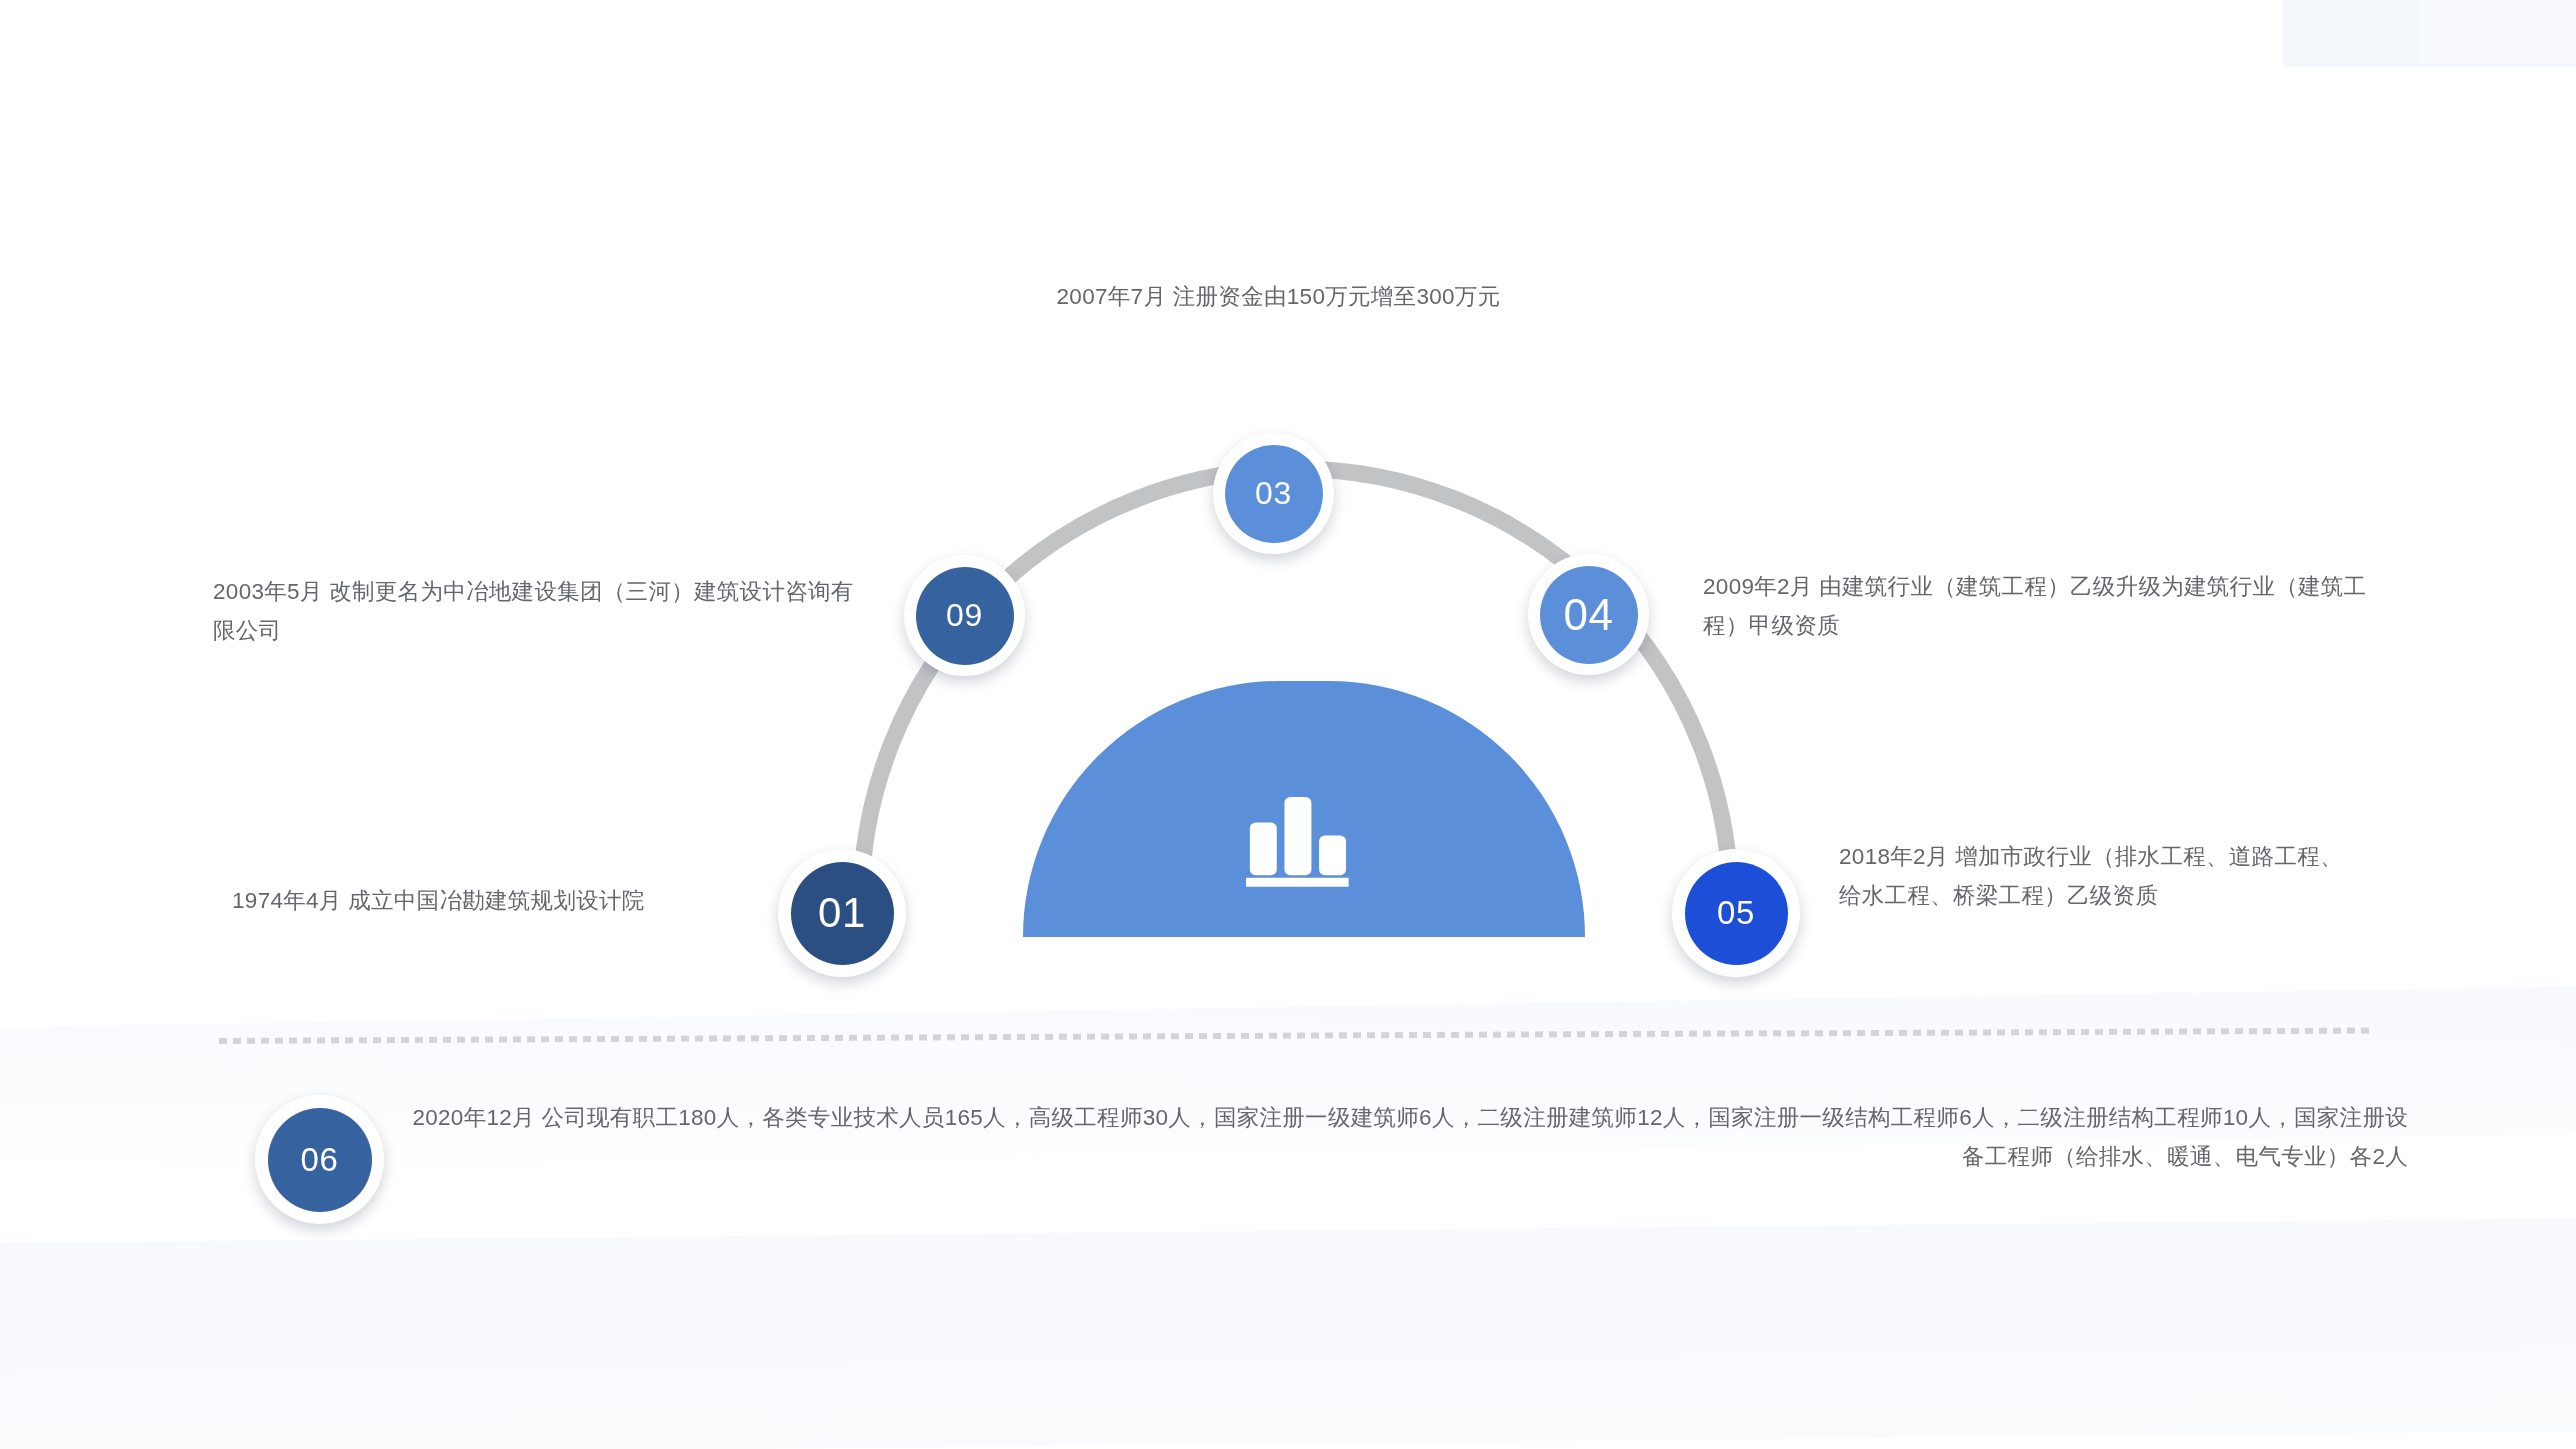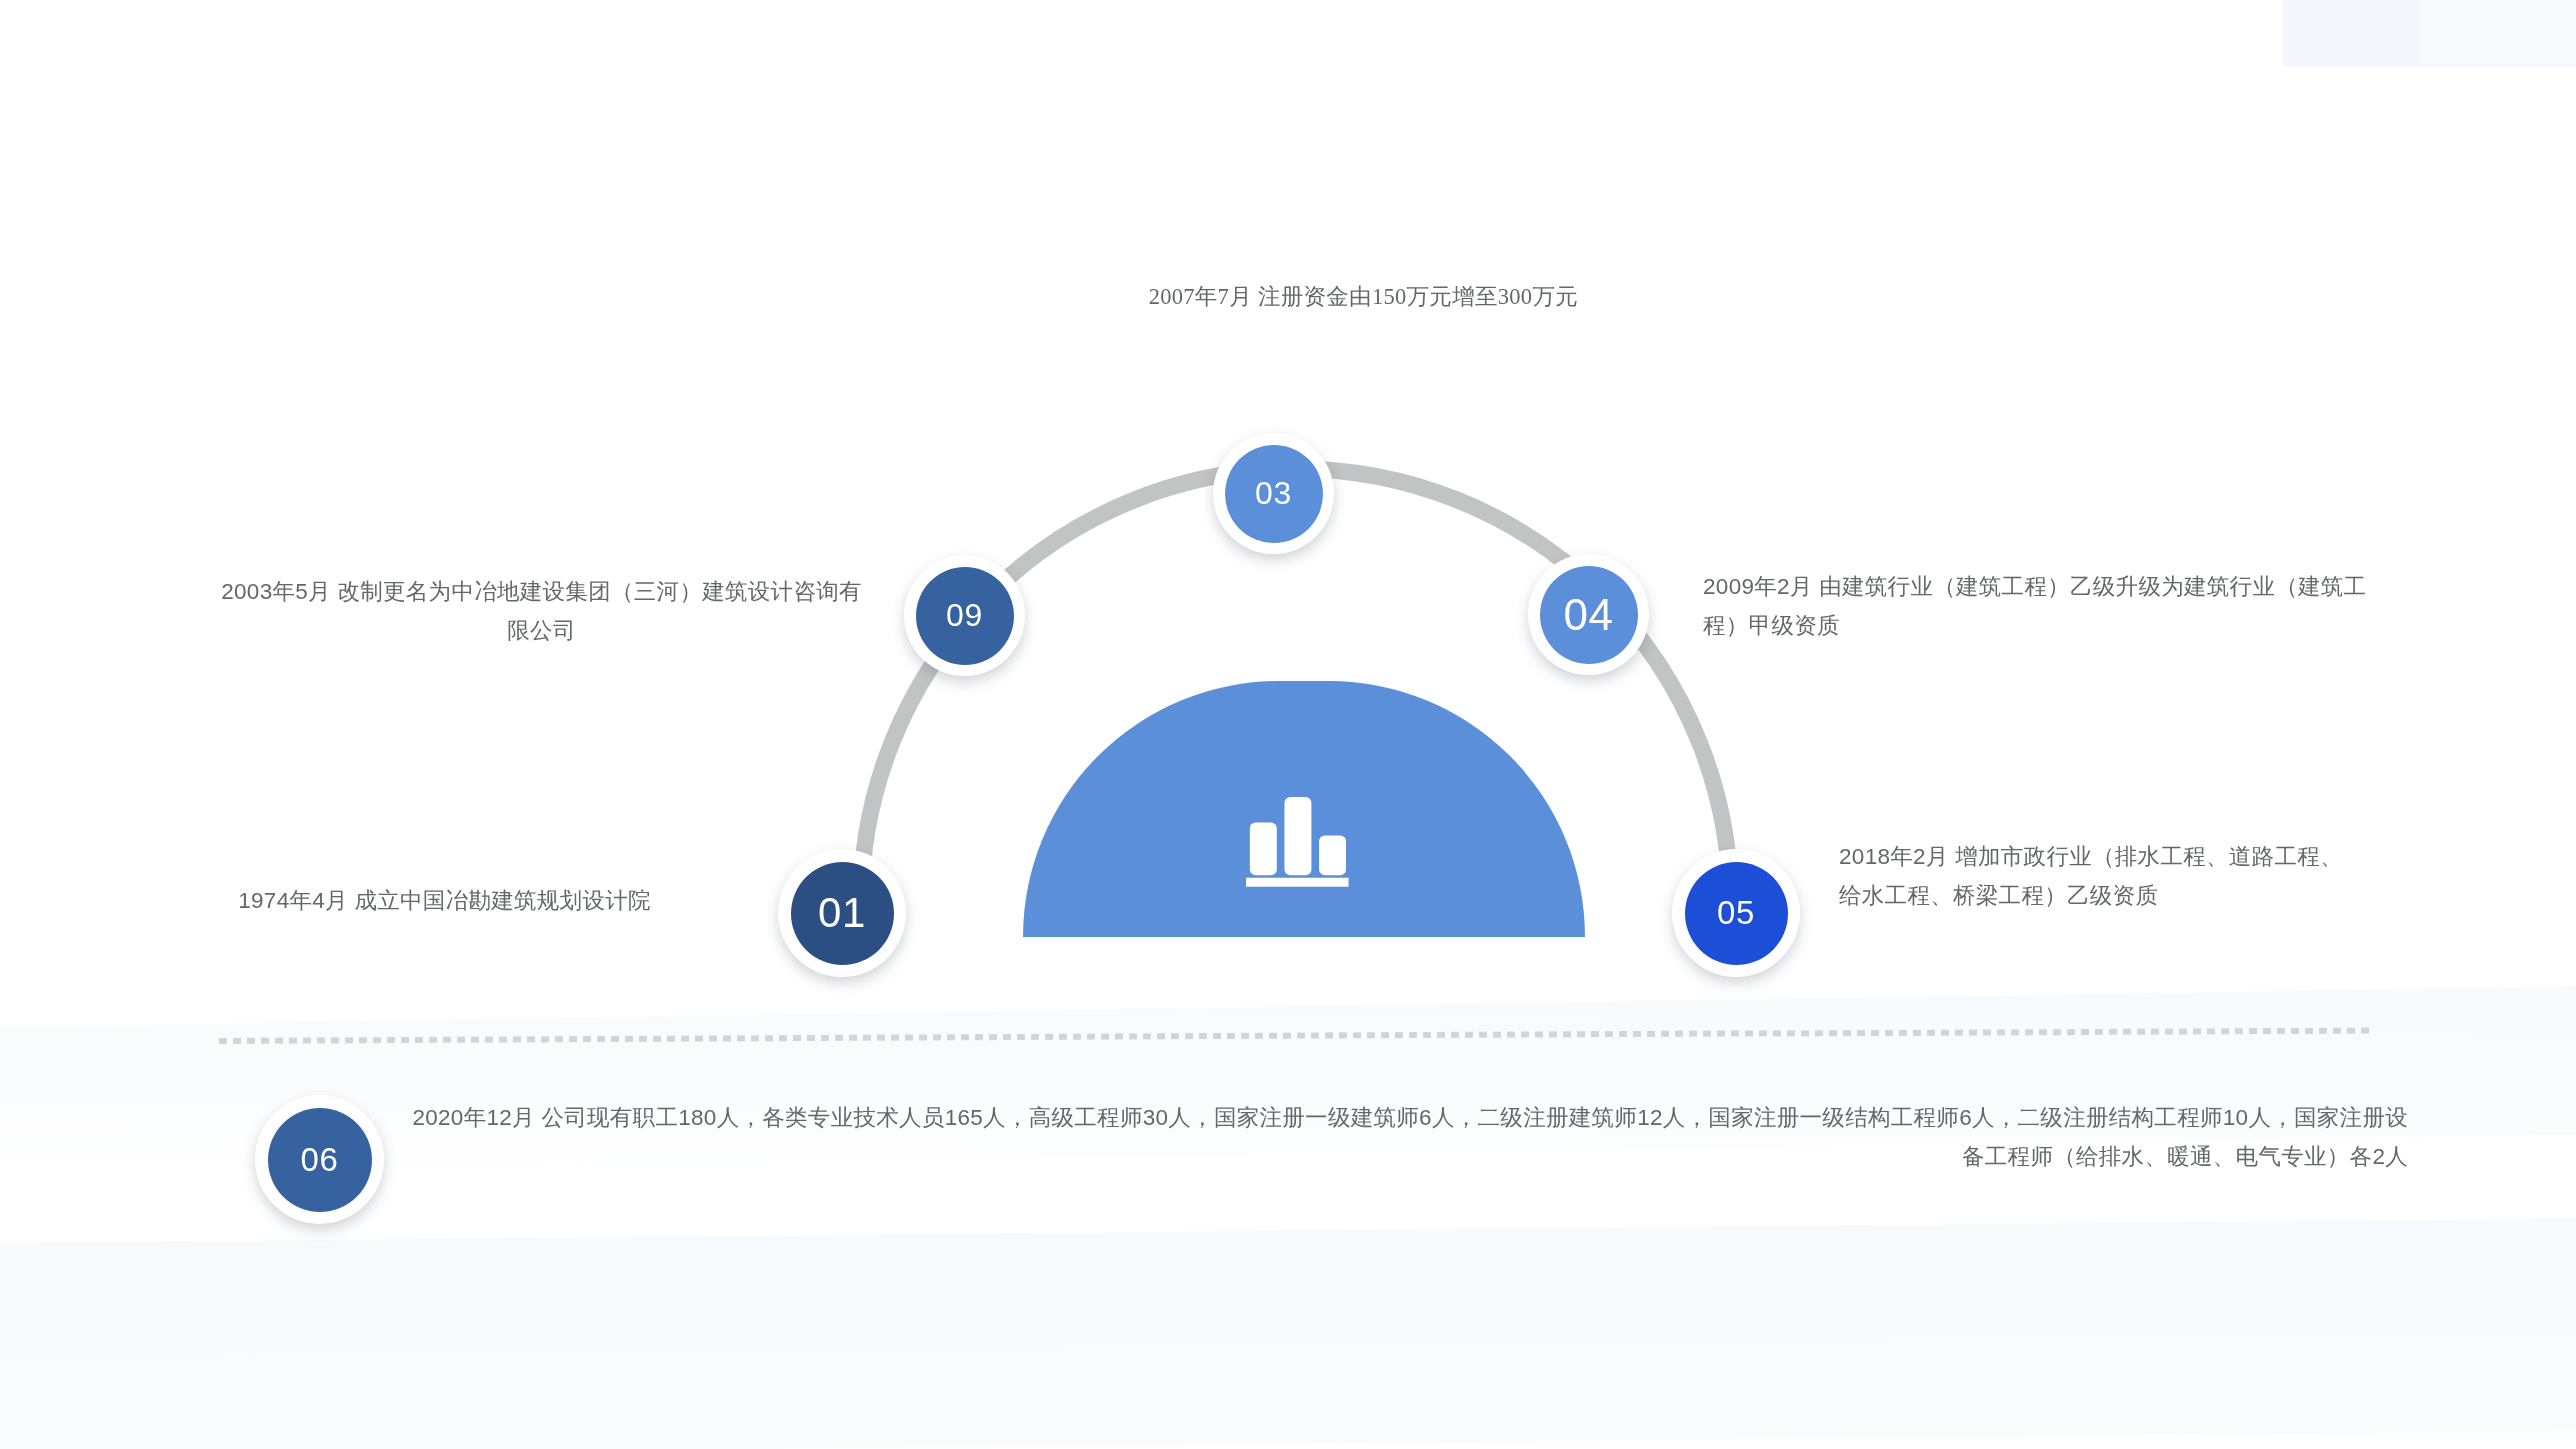--- a/index.html
+++ b/index.html
@@ -81,22 +81,22 @@
 
   
   .desc {
     position:absolute;
     color:#63666b;
     font-size:22.5px;
     line-height:39px;
     letter-spacing:0.3px;
   }
   .desc.right { text-align:left; }
-  .desc.left  { text-align:center; }
-  .desc.center{ text-align:right;font-family:Liberation Serif, serif; }
+  .desc.left  { text-align:left; }
+  .desc.center{ text-align:center; }
 
   #desc-06 {
     position:absolute;
     left:412px; top:1098px; width:1996px;
     color:#63666b;
     font-size:22.5px;
     line-height:39px;
     letter-spacing:0.3px;
     text-align:right;
   }

